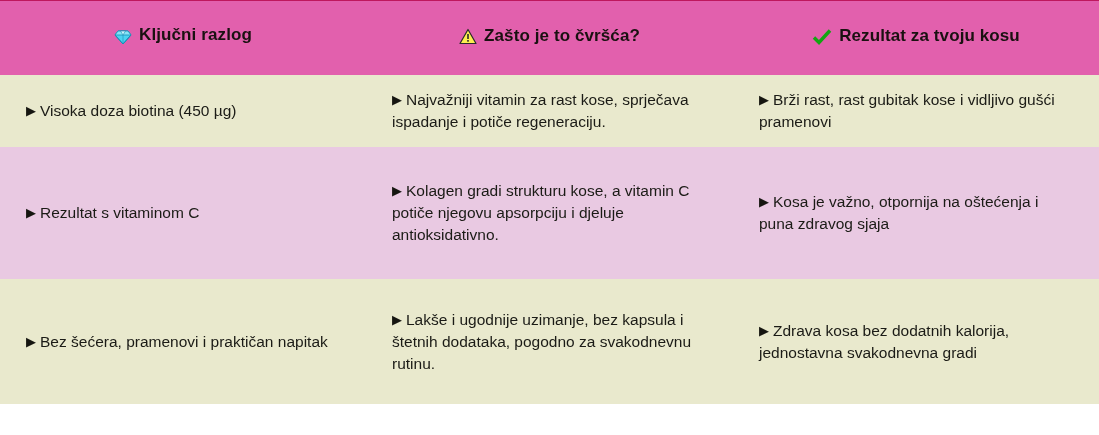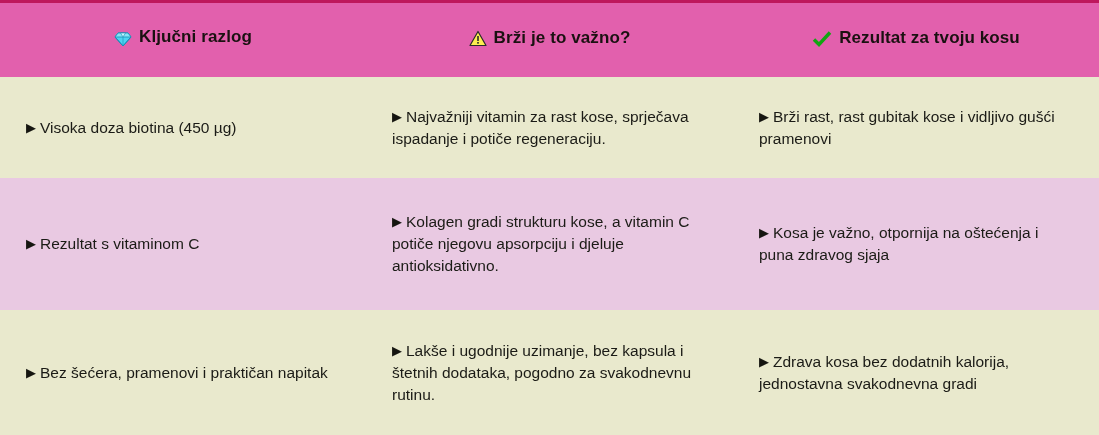--- a/index.html
+++ b/index.html
@@ -10,21 +10,21 @@
   body {
     width: 1099px;
     height: 435px;
     overflow: hidden;
     font-family: "Liberation Sans", sans-serif;
   }
   .table-wrap {
     width: 1099px;
     height: 435px;
     box-sizing: border-box;
-    border-top: 3px solid #be185d;
+    border-top: 1px solid #be185d;
   }
   table.compare {
     width: 1099px;
     border-collapse: collapse;
     table-layout: fixed;
   }
   table.compare col.c1 { width: 366px; }
   table.compare col.c2 { width: 367px; }
   table.compare col.c3 { width: 366px; }
 
@@ -61,21 +61,21 @@
     padding: 0 22px 0 26px;
     vertical-align: middle;
     font-size: 15.5px;
     color: #1b1b16;
     line-height: 1.42;
     font-weight: normal;
   }
   tbody tr.row-odd { background: #e9e9cd; }
   tbody tr.row-even { background: #e9c9e2; }
 
-  tr.r1 { height: 101px; }
+  tr.r1 { height: 72px; }
   tr.r2 { height: 132px; }
   tr.r3 { height: 125px; }
 
   .cell-text { display: block; }
   .marker {
     font-size: 13px;
     line-height: 1;
     position: relative;
     top: -1px;
     margin-right: 4px;
@@ -111,21 +111,21 @@
         </th>
         <th class="header-cell">
           <span class="hdr-inner">
             <span class="hdr-icon">
               <svg width="18" height="17" viewBox="0 0 18 17" aria-hidden="true">
                 <polygon points="9,1.5 17,15.5 1,15.5" fill="#fcee4f" stroke="#2a2a2a" stroke-width="1.2" stroke-linejoin="round"></polygon>
                 <rect x="8.2" y="6" width="1.6" height="5" fill="#2a2a2a"></rect>
                 <rect x="8.2" y="12" width="1.6" height="1.7" fill="#2a2a2a"></rect>
               </svg>
             </span>
-            <span>Brži je to važno?</span>
+            <span>Zašto je to čvršća?</span>
           </span>
         </th>
         <th class="header-cell">
           <span class="hdr-inner">
             <span class="hdr-icon">
               <svg width="20" height="17" viewBox="0 0 20 17" aria-hidden="true">
                 <polyline points="2,9.5 7,14.5 18,2.5" fill="none" stroke="#12a512" stroke-width="3.4" stroke-linecap="butt" stroke-linejoin="miter"></polyline>
               </svg>
             </span>
             <span>Rezultat za tvoju kosu</span>

